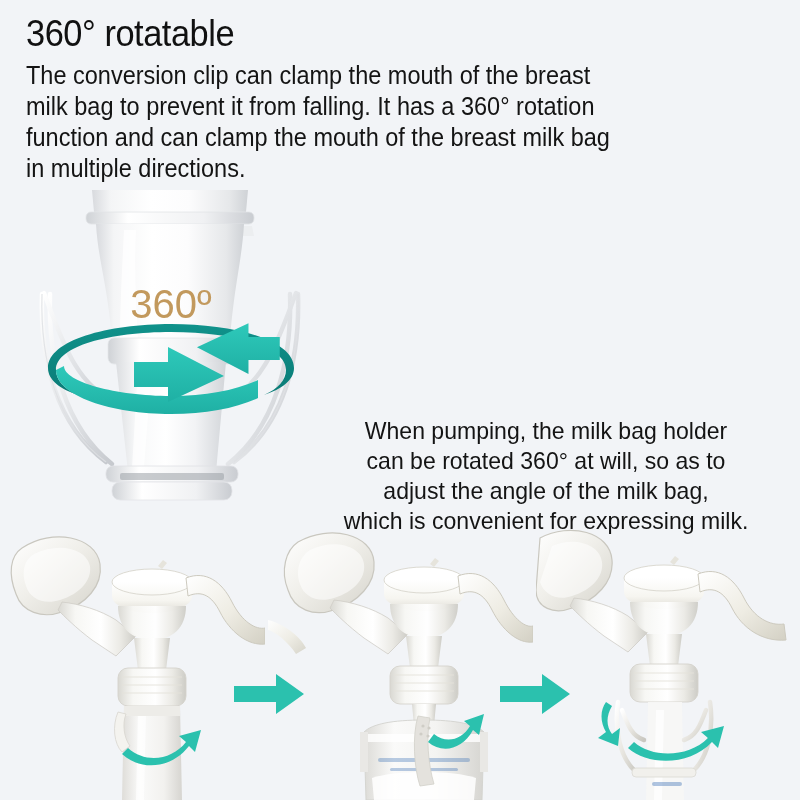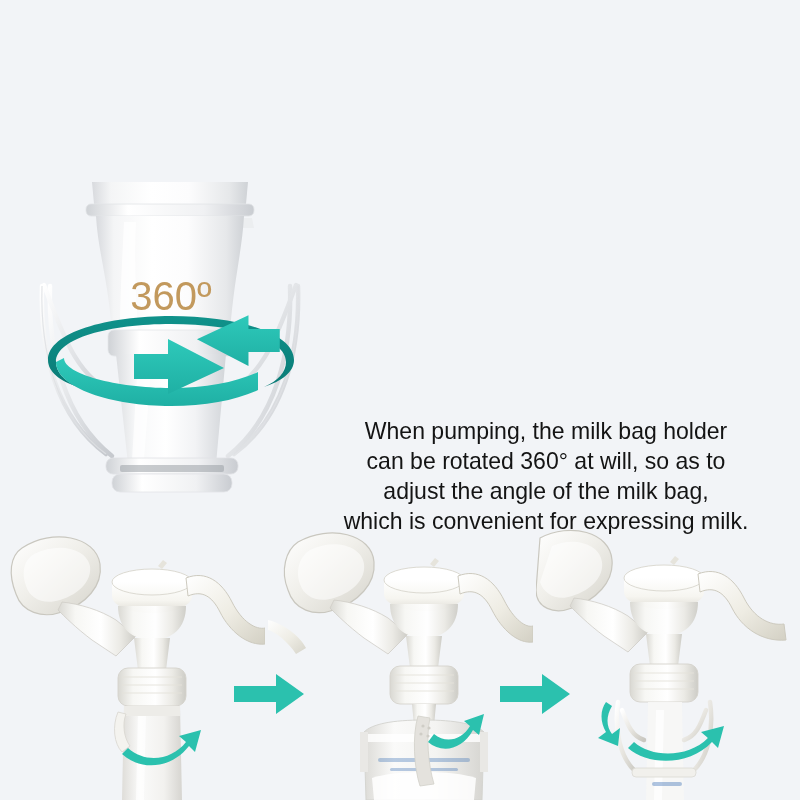--- a/index.html
+++ b/index.html
@@ -22,21 +22,21 @@
     font-family:"Liberation Sans","DejaVu Sans",sans-serif;
     transform:scaleX(0.93);transform-origin:left center;
   }
   .body-copy{
     font-size:25px;line-height:31px;color:#141414;margin:0;
     transform:scaleX(0.94);transform-origin:left center;
     white-space:pre-line;
   }
 
   
-  .illus{position:absolute;left:20px;top:182px;width:300px;height:330px;text-decoration:underline;}
+  .illus{position:absolute;left:20px;top:190px;width:300px;height:330px;text-decoration:underline;}
   .illus svg{display:block;width:300px;height:330px;}
 
   
   .caption{
     position:absolute;left:300px;top:392px;width:492px;
     font-size:24px;line-height:30px;text-align:center;color:#141414;
     transform:scaleX(0.96);transform-origin:center center;
     white-space:pre-line;
   }
 
@@ -51,20 +51,27 @@
   .step-arrow{position:absolute;top:672px;width:74px;height:44px;}
   .step-arrow.a1{left:232px;}
   .step-arrow.a2{left:498px;}
   .step-arrow svg{display:block;width:100%;height:100%;}
 </style>
 </head>
 <body>
 
 <div class="page">
 
+  <div class="header">
+    <h1 class="title">360° rotatable</h1>
+    <p class="body-copy">The conversion clip can clamp the mouth of the breast
+milk bag to prevent it from falling. It has a 360° rotation
+function and can clamp the mouth of the breast milk bag
+in multiple directions.</p>
+  </div>
 
   <div class="illus">
     <svg viewBox="0 0 300 330" xmlns="http://www.w3.org/2000/svg">
       <defs>
         <linearGradient id="funnelG" x1="0" y1="0" x2="1" y2="0">
           <stop offset="0%" stop-color="#d8dade"></stop>
           <stop offset="12%" stop-color="#f4f5f6"></stop>
           <stop offset="38%" stop-color="#ffffff"></stop>
           <stop offset="62%" stop-color="#fcfcfd"></stop>
           <stop offset="88%" stop-color="#e6e8ea"></stop>

